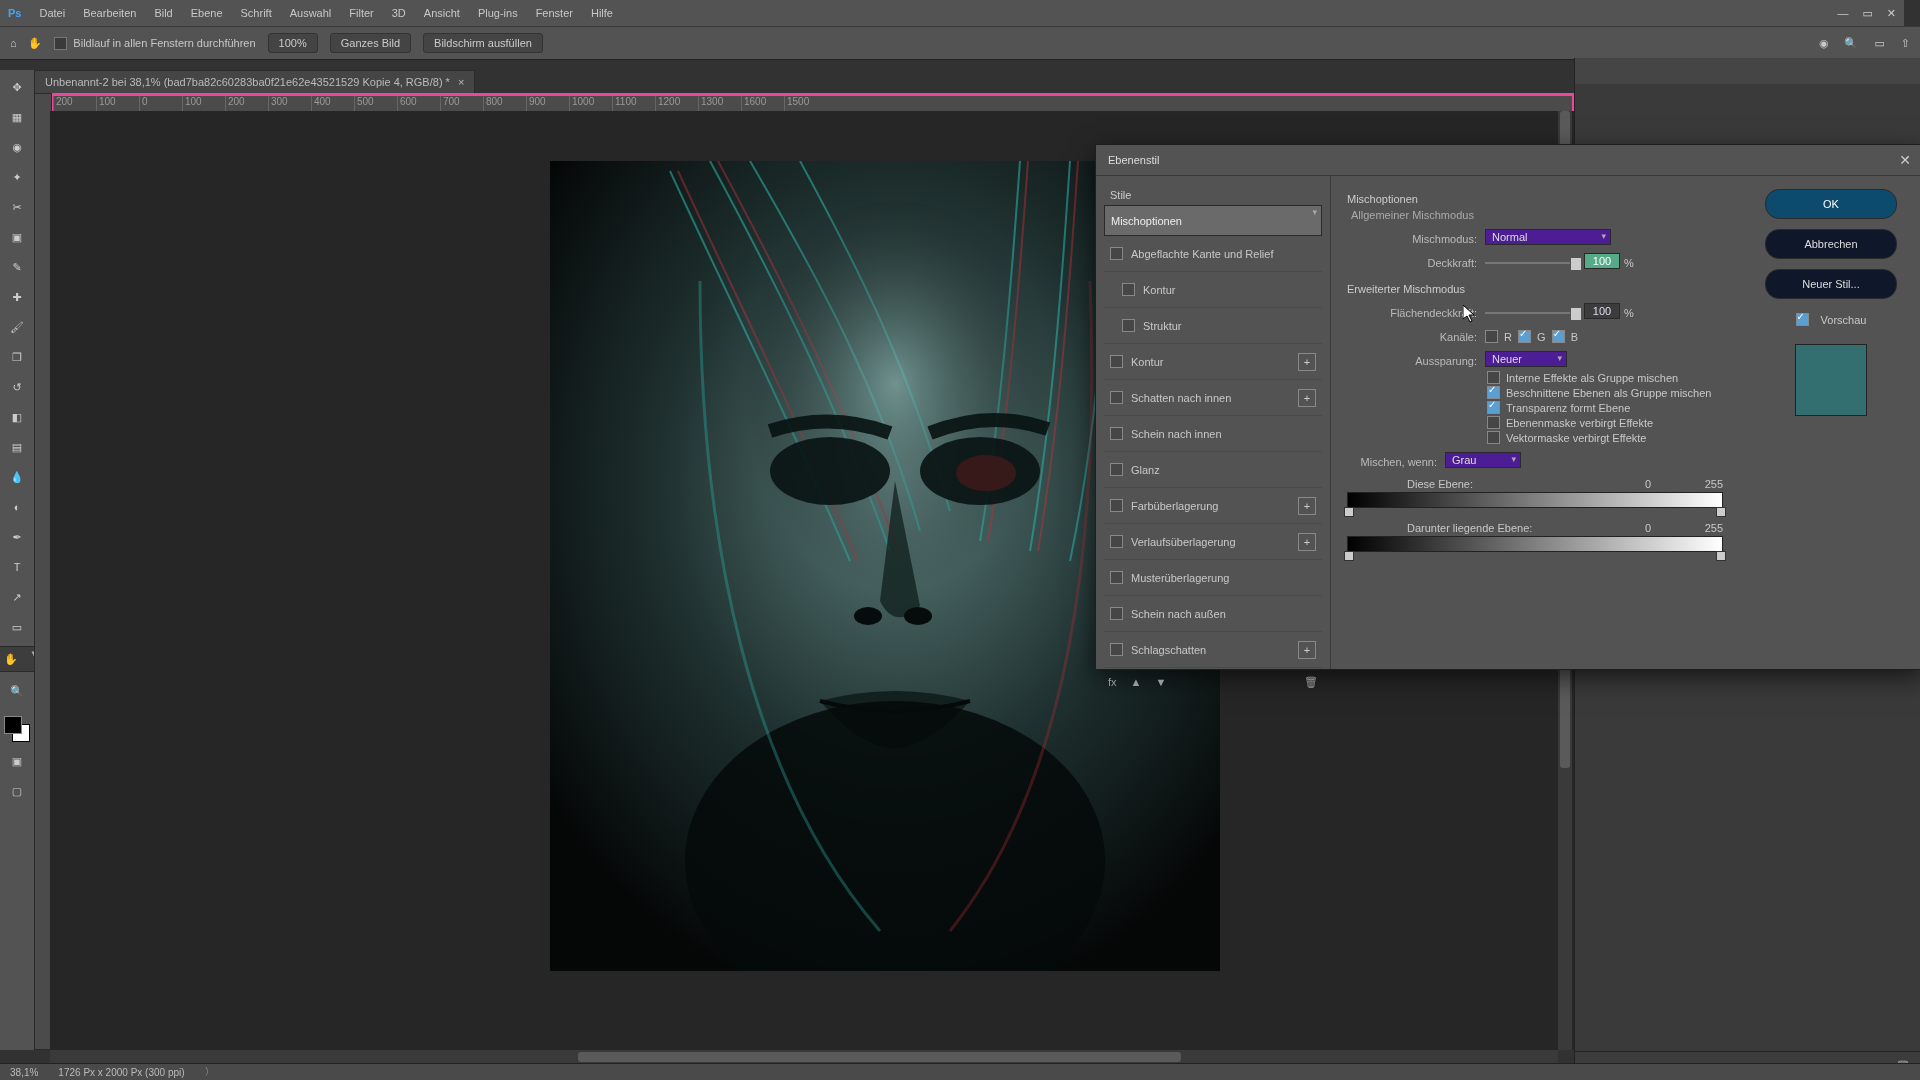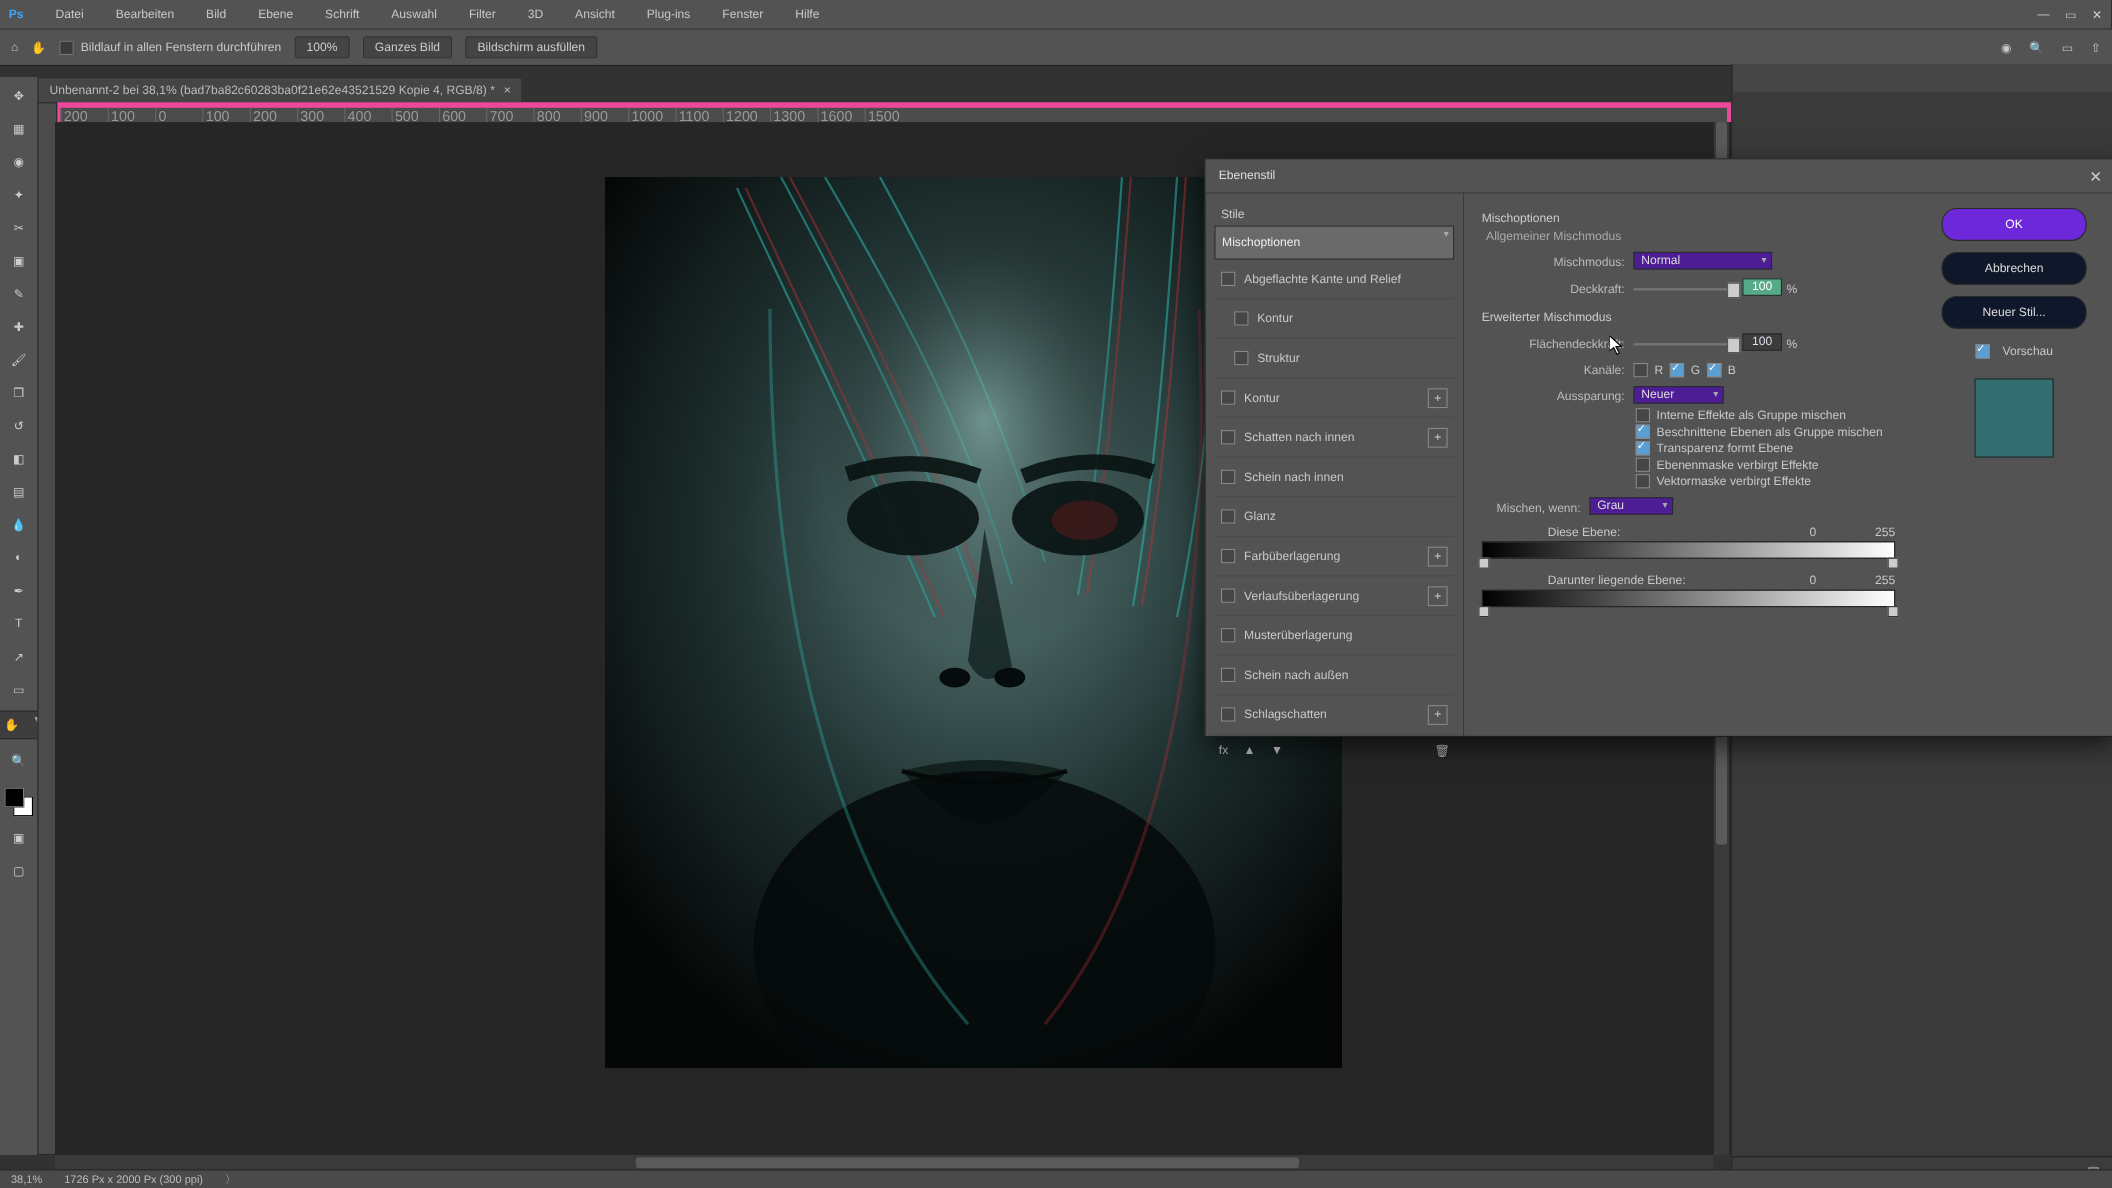--- a/index.html
+++ b/index.html
@@ -1,36 +1,36 @@
 <!DOCTYPE html>
 <html><head>
 <meta charset="utf-8">
 <style>
 html,body{margin:0;padding:0;width:1920px;height:1080px;background:#323232;font-family:Tahoma,'Segoe UI',sans-serif;font-size:11px;color:#c8c8c8;overflow:hidden;user-select:none}
 
-#menubar{position:absolute;left:0;top:0;right:1px;height:26px;background:#535353;display:flex;align-items:center;padding:0 8px;gap:29px}
+#menubar{position:absolute;left:0;top:0;right:16px;height:26px;background:#535353;display:flex;align-items:center;padding:0 8px;gap:18px}
 #menubar .logo{font-weight:bold;color:#3ea6ff}
 #menubar .winbtns{margin-left:auto;display:flex;gap:14px;color:#ccc}
 #menubar .winbtns span{cursor:pointer}
 #optbar{position:absolute;left:0;top:26px;right:0;height:32px;background:#535353;border-top:1px solid #3a3a3a;border-bottom:1px solid #222;display:flex;align-items:center;padding:0 10px;gap:12px}
 .obtn{background:#444;border:1px solid #333;border-radius:3px;padding:3px 10px;color:#ccc}
 .check{display:flex;align-items:center;gap:6px}
 .check .box{width:11px;height:11px;border:1px solid #777;background:#3a3a3a}
 #optbar .right{margin-left:auto;display:flex;gap:16px;align-items:center}
 
 #doctab{position:absolute;left:34px;top:70px;height:22px;background:#454545;border:1px solid #2a2a2a;display:flex;align-items:center;padding:0 10px;gap:8px;color:#bbb}
 
 #toolbox{position:absolute;left:0;top:70px;width:34px;bottom:30px;background:#535353;border-right:1px solid #2a2a2a;display:flex;flex-direction:column;align-items:center;padding-top:6px;gap:8px}
 .tool{width:22px;height:22px;display:flex;align-items:center;justify-content:center;color:#ccc;border-radius:2px}
 .tool.sel{background:#3d3d3d}
 .fgbg{position:relative;width:26px;height:26px;margin-top:6px}
 .fgbg .bg{position:absolute;right:0;bottom:0;width:16px;height:16px;background:#fff;border:1px solid #000}
 .fgbg .fg{position:absolute;left:0;top:0;width:16px;height:16px;background:#000;border:1px solid #888}
 
-#hruler{position:absolute;left:50px;right:345px;top:93px;height:18px;background:#4b4b4b;border:5px solid #ec4899;font-size:13px;color:#999;overflow:hidden;display:flex}
+#hruler{position:absolute;left:50px;right:345px;top:93px;height:18px;background:#4b4b4b;border:3px solid #ec4899;font-size:10px;color:#999;overflow:hidden;display:flex}
 #hruler span{flex:0 0 40px;border-left:1px solid #666;padding-left:2px}
 #vruler{position:absolute;left:34px;top:93px;width:16px;bottom:30px;background:#4b4b4b;border:1px solid #2a2a2a}
 #canvaswrap{position:absolute;left:50px;top:111px;right:345px;bottom:30px;background:#262626;overflow:hidden}
 #canvas{position:absolute;left:500px;top:50px;width:670px;height:810px;background:#0b0e0e}
 #canvas svg{width:100%;height:100%}
 #vscroll{position:absolute;right:348px;top:111px;width:14px;bottom:30px;background:#3a3a3a}
 #vscroll .thumb{position:absolute;left:2px;right:2px;top:0;height:70%;background:#5a5a5a;border-radius:3px}
 #hscroll{position:absolute;left:50px;right:362px;bottom:16px;height:14px;background:#3a3a3a}
 #hscroll .thumb{position:absolute;top:2px;bottom:2px;left:35%;width:40%;background:#5a5a5a;border-radius:3px}
 
@@ -72,21 +72,21 @@
 .chk.on{background:#5a9fd4}
 .chk.on:after{content:"✓";position:absolute;left:0;top:-3px;font-size:10px;color:#fff}
 .chline{display:flex;align-items:center;margin:2px 0 2px 140px}
 .blend-hdr{display:flex;margin-top:10px}
 .blend-hdr span:first-child{flex:1;text-align:left;padding-left:60px}
 .grad{height:14px;background:linear-gradient(90deg,#000,#fff);border:1px solid #222;margin:2px 0;position:relative}
 .gmark{position:absolute;top:14px;width:8px;height:8px;background:#ccc;border:1px solid #333}
 
 #dlg-right{width:160px;padding:14px 12px;display:flex;flex-direction:column;gap:10px;align-items:center}
 .dbtn{width:130px;height:28px;border:1px solid #2a2a2a;border-radius:14px;background:#0f172a;color:#ddd;display:flex;align-items:center;justify-content:center}
-.dbtn.primary{background:#6d28d9;color:#fff}
+.dbtn.primary{background:#0c4a6e;color:#fff}
 #preview-sw{width:70px;height:70px;background:#336e70;border:1px solid #222;margin-top:8px}
 
 #cursor{position:absolute;left:1463px;top:305px;width:12px;height:18px;pointer-events:none;z-index:9999}
 </style>
 </head>
 <body>
 
 <div id="menubar">
   <span class="logo">Ps</span>
   <span>Datei</span>

